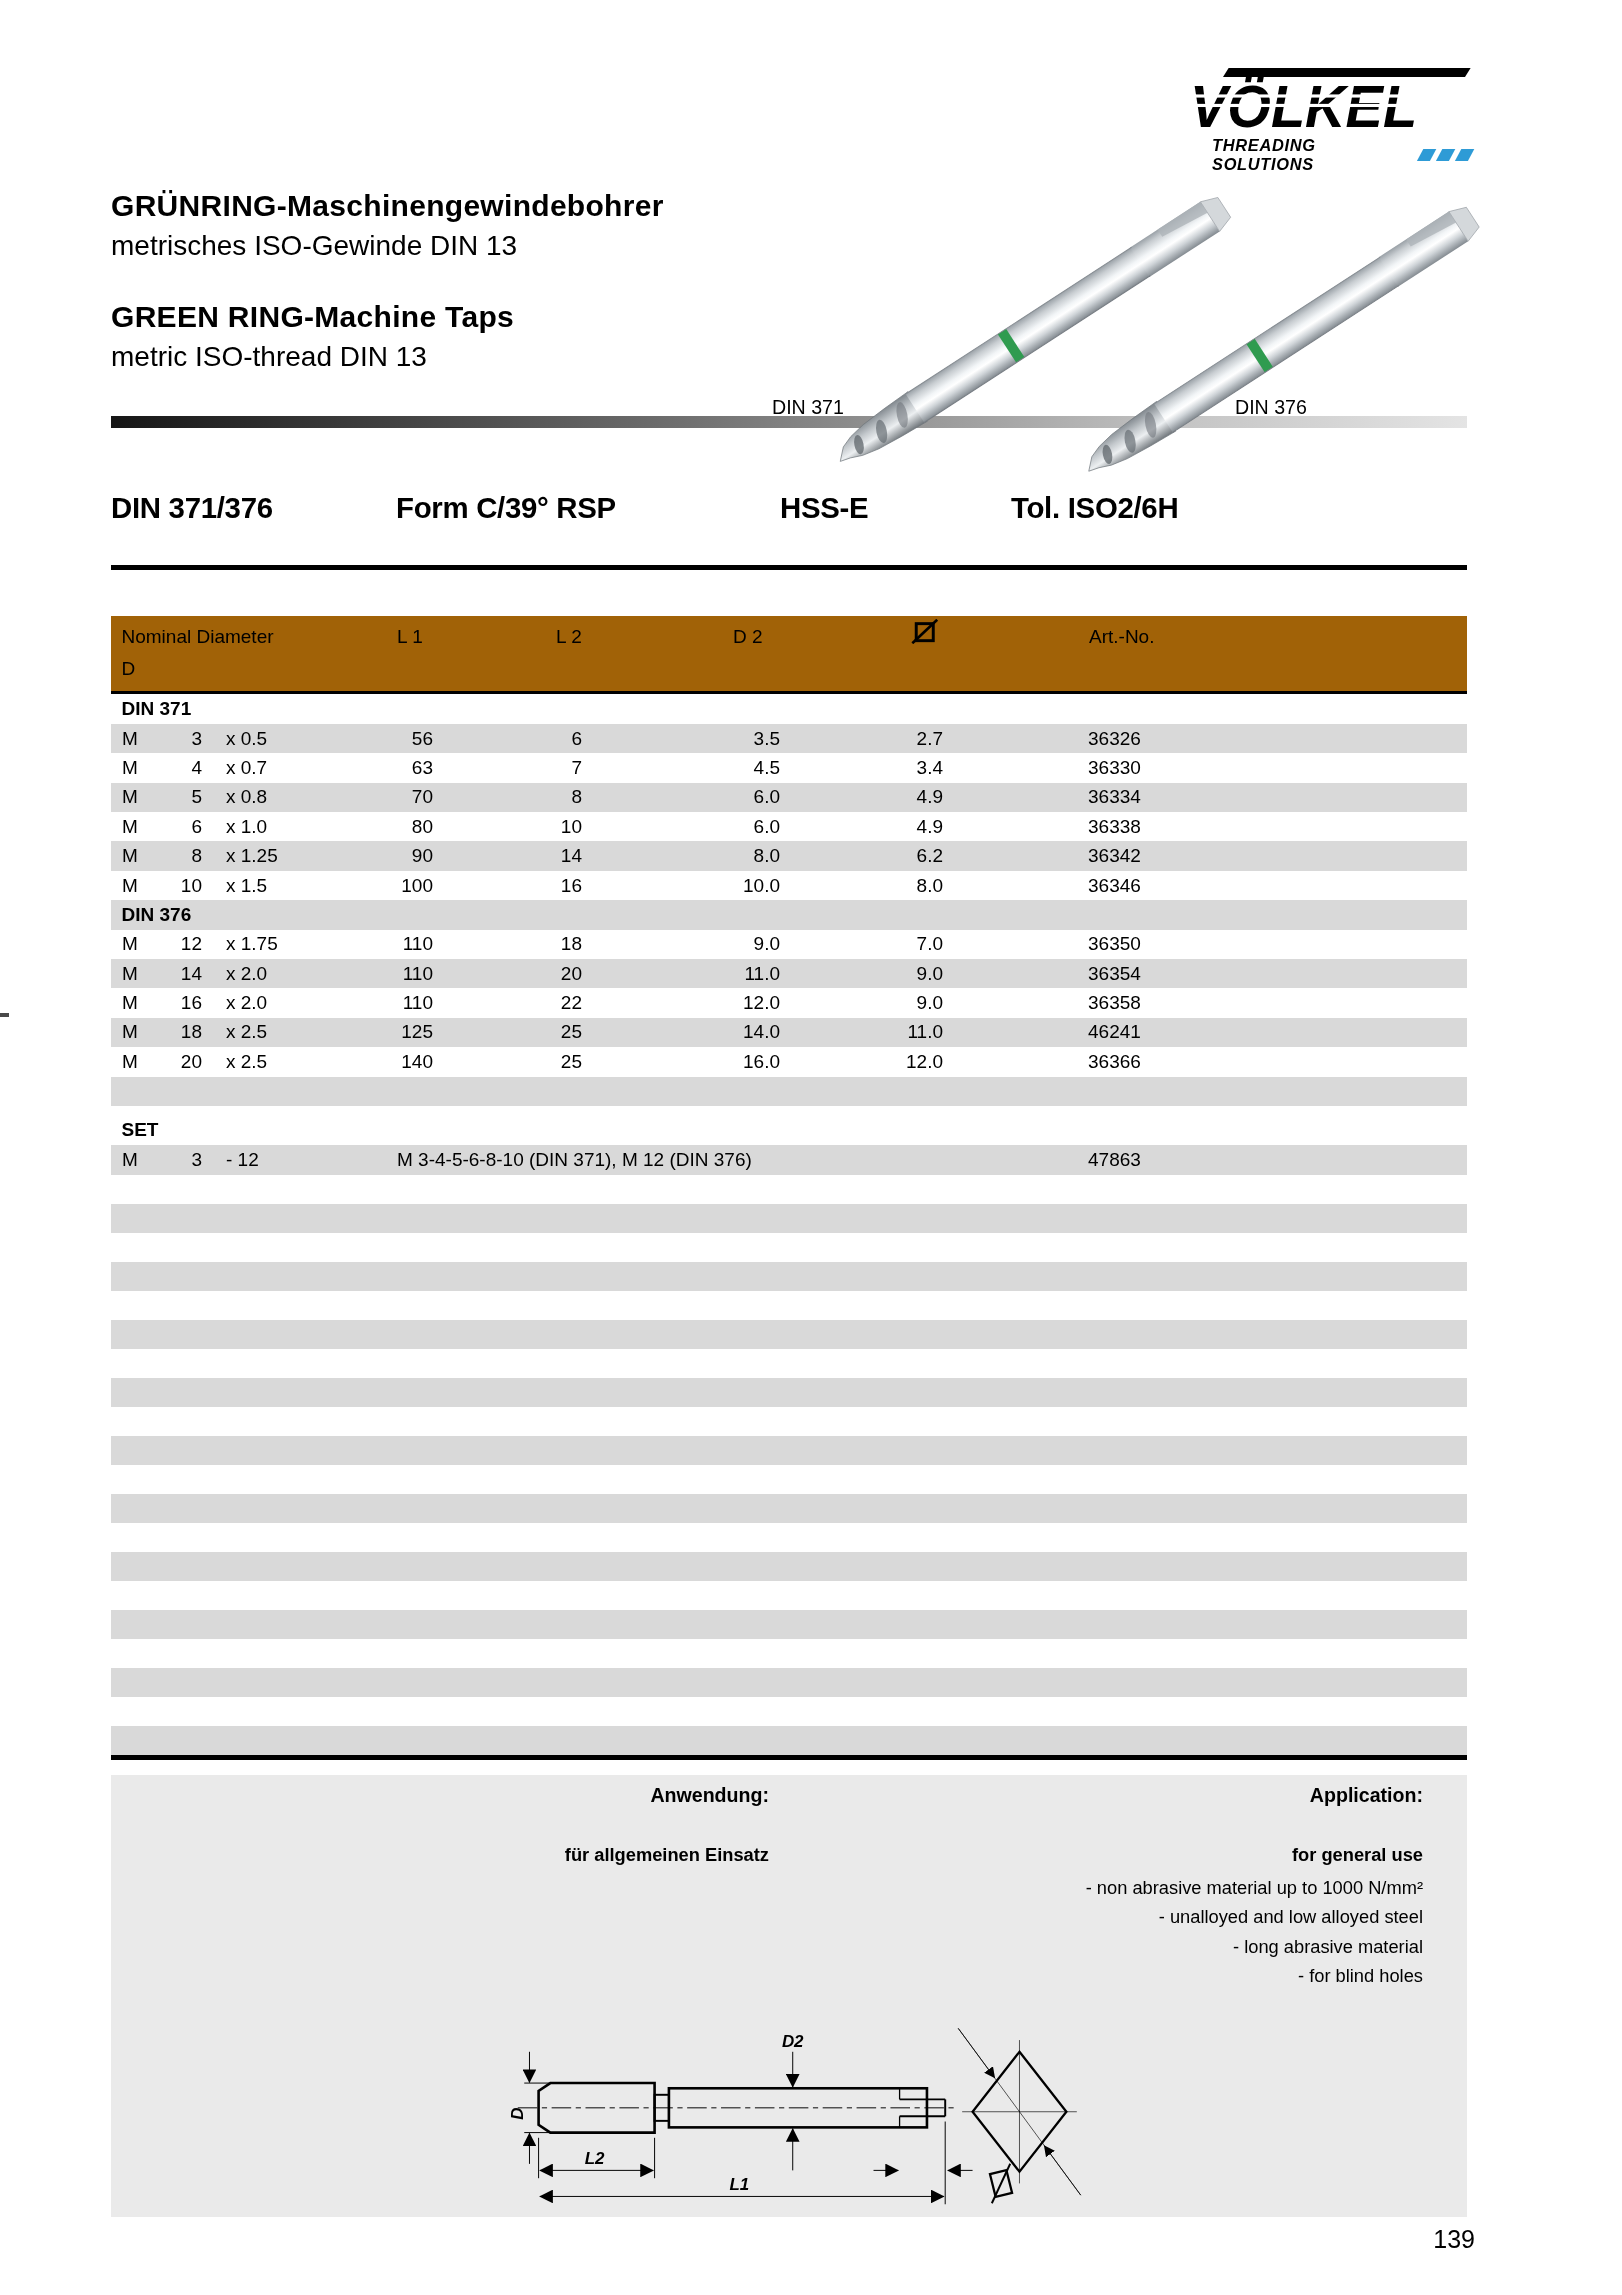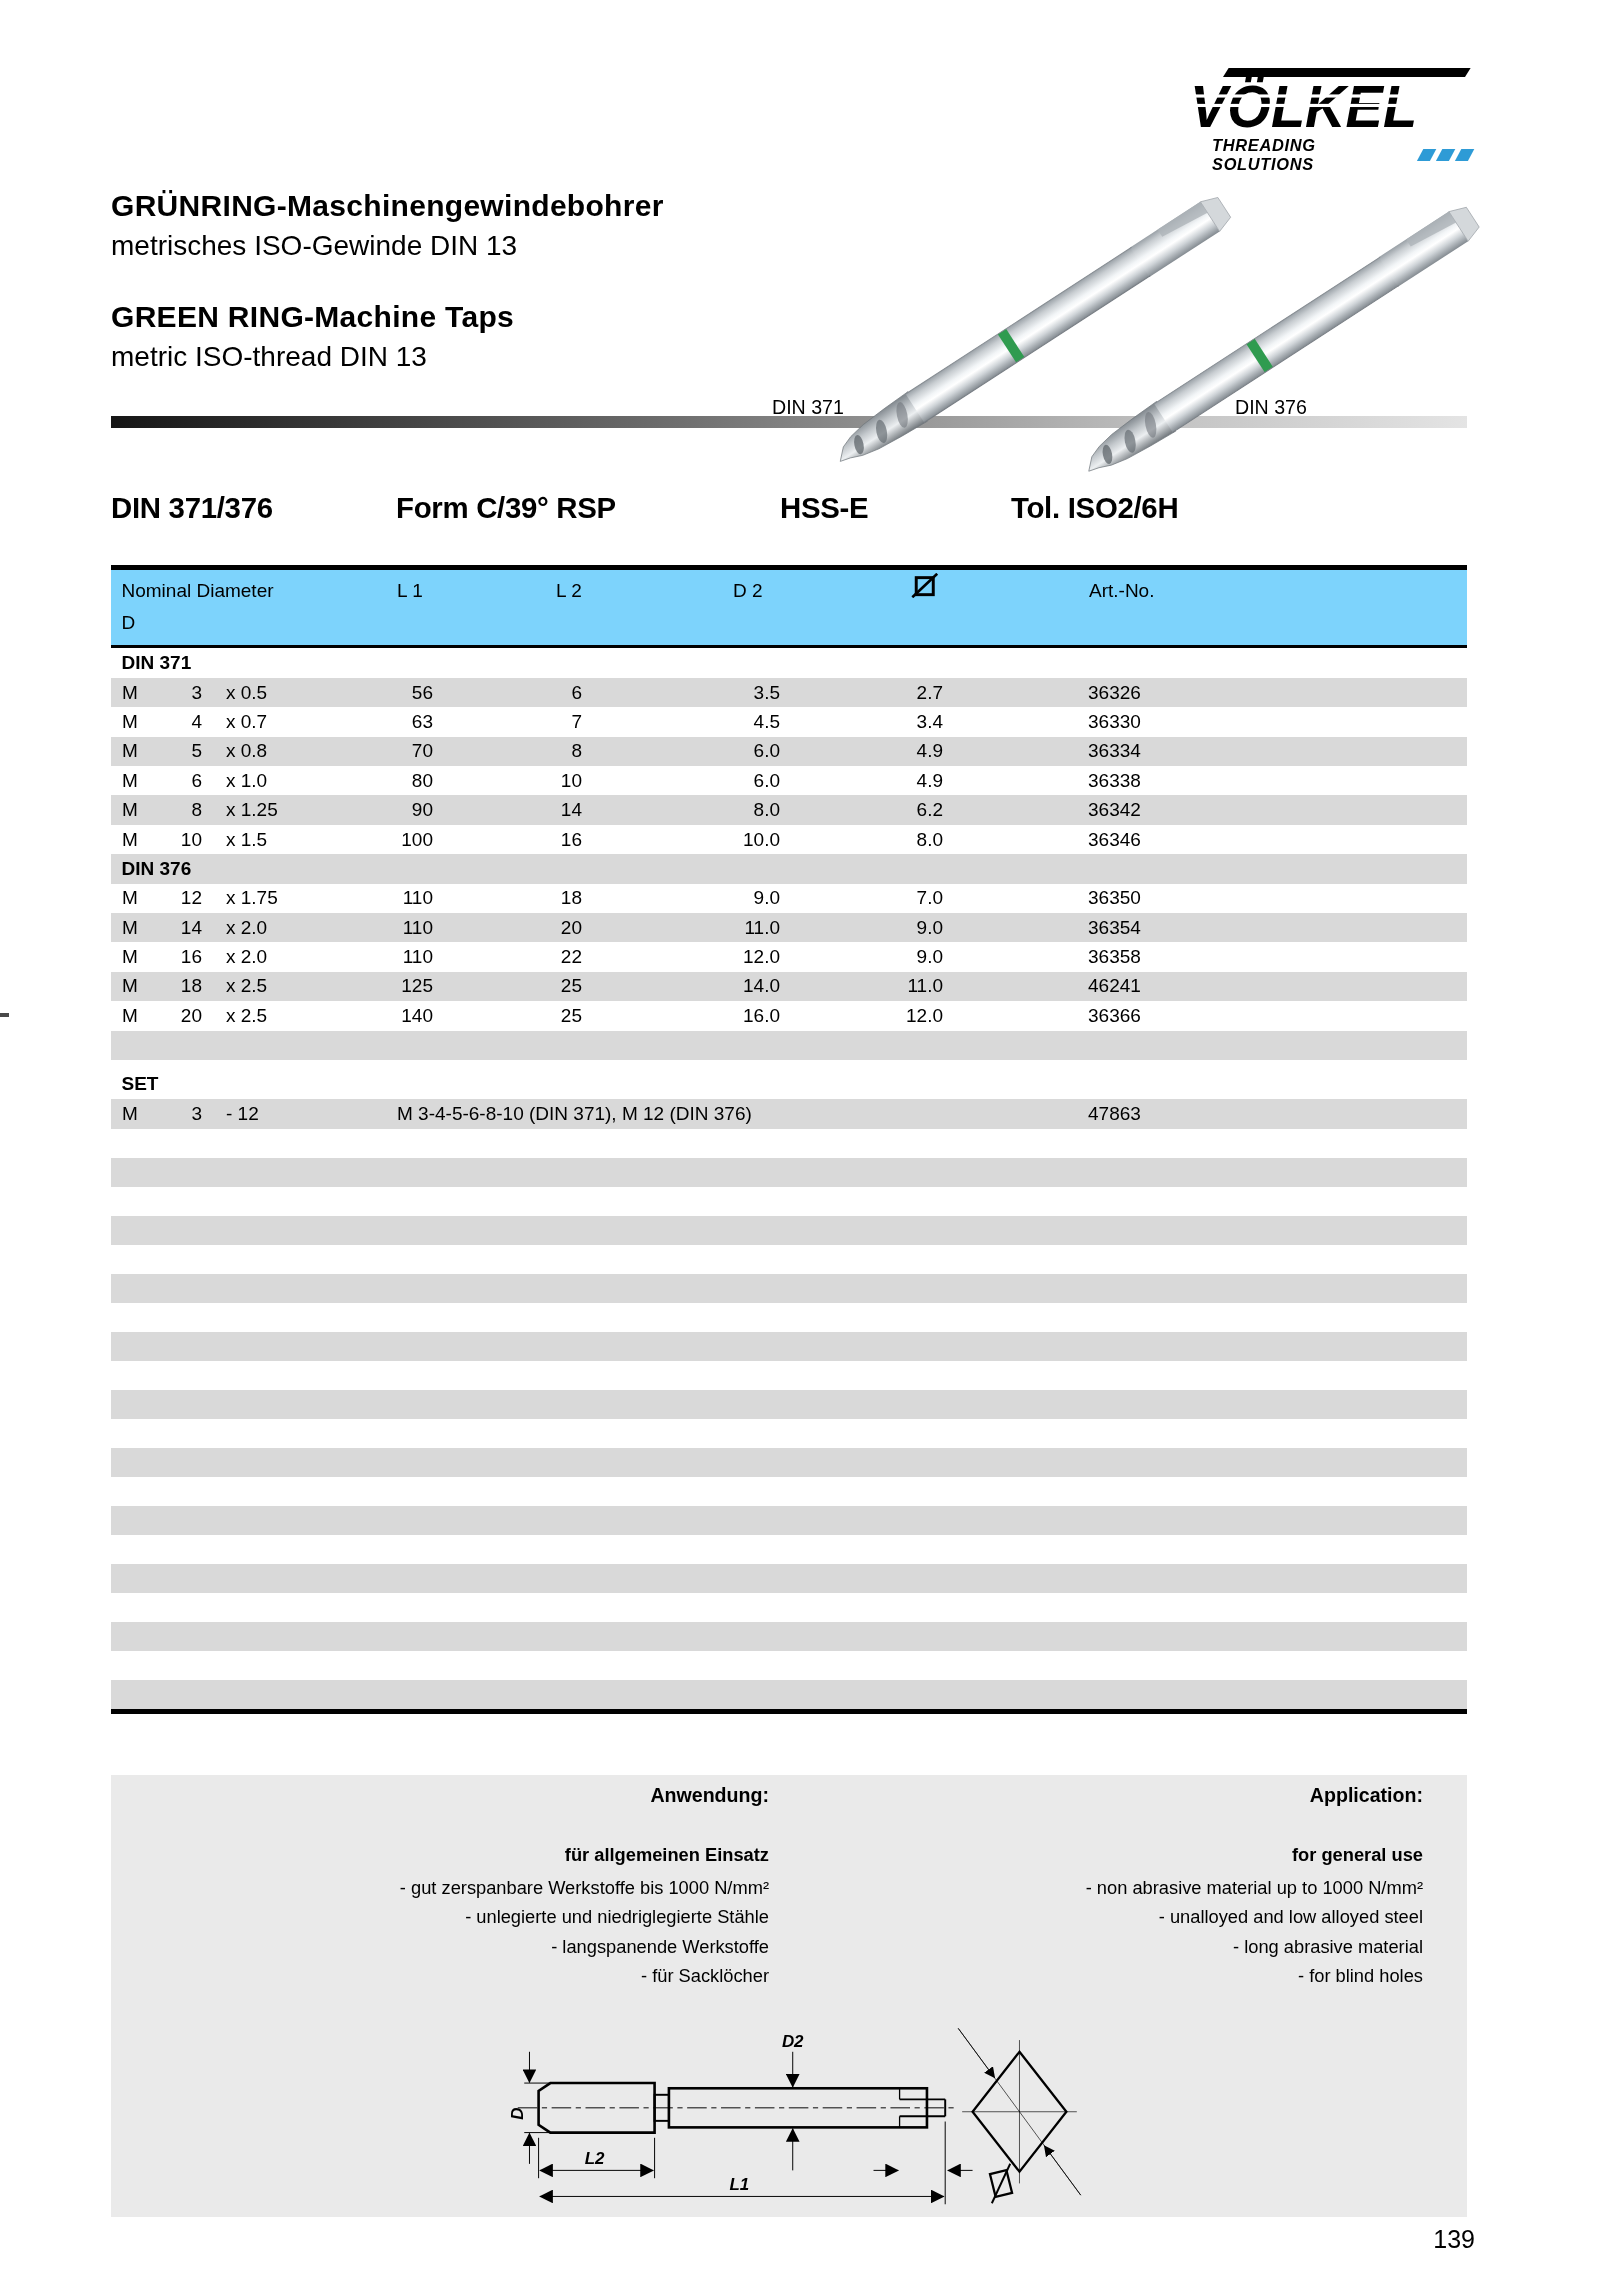--- a/index.html
+++ b/index.html
@@ -33,21 +33,21 @@
   
   .specline{position:absolute;left:111px;top:491px;width:1356px;height:34px;}
   .specline span{position:absolute;font-size:29.4px;font-weight:bold;letter-spacing:-0.3px;white-space:nowrap;}
   .sp-din{left:0;} .sp-form{left:285px;} .sp-mat{left:669px;} .sp-tol{left:900px;}
 
   
   .table-wrap{position:absolute;left:111px;top:565px;width:1356px;}
   .rule{height:4.6px;background:#000;}
   .rule.thin{height:3.9px;}
   .rule.bottom{height:5.2px;}
-  .thead{position:relative;height:75px;background:#7dd3fc;font-size:19px;}
+  .thead{position:relative;height:75px;background:#a16207;font-size:19px;margin-top:46px;}
   .thead span{position:absolute;top:10.5px;white-space:nowrap;}
   .h-nominal{left:10.5px;} .h-l1{left:286px;} .h-l2{left:445px;} .h-d2{left:622px;} .h-art{left:978px;}
   .h-d{left:10.5px;top:42px !important;}
   .h-sq{position:absolute;left:800px;top:3.3px;}
 
   .trow{display:grid;align-items:center;font-size:19px;width:1356px;box-sizing:border-box;}
   .trow.gray{background:#d9d9d9;}
   .trow.label{height:29.4px;font-weight:bold;padding-left:10.5px;display:flex;align-items:center;}
   .trow.setlabel{height:39px;font-weight:bold;padding-left:10.5px;display:flex;align-items:flex-end;padding-bottom:3.9px;}
   .trow.data{grid-template-columns:65px 26px 118px 113px 149px 198px 163px auto;height:29.4px;}
@@ -311,26 +311,20 @@
         <div class="trow empty"></div>
         <div class="trow empty gray"></div>
       </div>
     <div class="rule bottom"></div>
   </div>
 
   <div class="panel">
     <div class="app-col de">
       <h3>Anwendung:</h3>
       <div class="app-use">für allgemeinen Einsatz</div>
-      <ul>
-          <li>- gut zerspanbare Werkstoffe bis 1000 N/mm²</li>
-          <li>- unlegierte und niedriglegierte Stähle</li>
-          <li>- langspanende Werkstoffe</li>
-          <li>- für Sacklöcher</li>
-        </ul>
     </div>
     <div class="app-col en">
       <h3>Application:</h3>
       <div class="app-use">for general use</div>
       <ul>
           <li>- non abrasive material up to 1000 N/mm²</li>
           <li>- unalloyed and low alloyed steel</li>
           <li>- long abrasive material</li>
           <li>- for blind holes</li>
         </ul>

